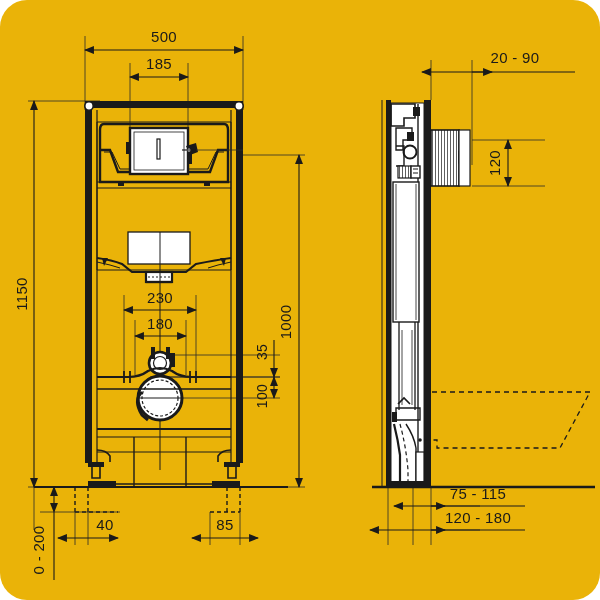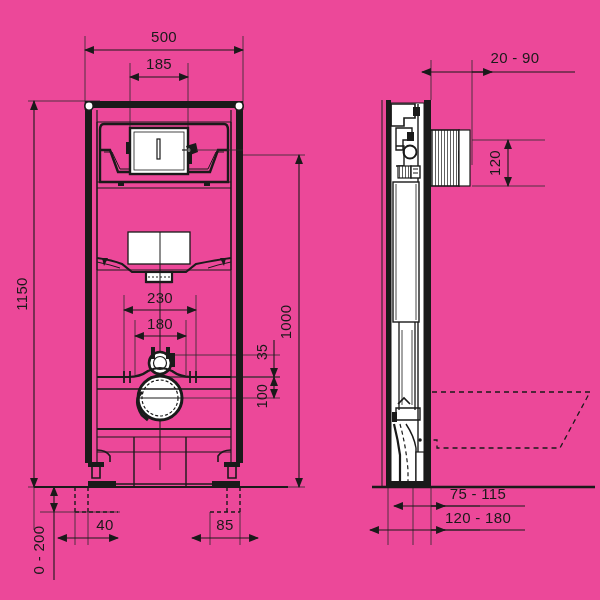--- a/index.html
+++ b/index.html
@@ -1,17 +1,17 @@
 <!DOCTYPE html>
 <html><head>
 <meta charset="utf-8">
 <style>
   html,body{margin:0;padding:0;background:#ffffff;}
   body{width:600px;height:600px;overflow:hidden;font-family:"Liberation Sans",sans-serif;}
-  #stage{position:relative;width:600px;height:600px;background:#ec4899;}
+  #stage{position:relative;width:600px;height:600px;background:#eab308;border-radius:27px;}
   svg.draw{position:absolute;left:0;top:0;width:600px;height:600px;}
   .dimtext{font-family:"Liberation Sans",sans-serif;font-size:15px;fill:#1a1a1a;letter-spacing:0.3px;}
   .dimtext.small{font-size:14px;}
 </style>
 </head>
 <body>
 
 <div id="stage">
 
   <svg class="draw" viewBox="0 0 600 600">

